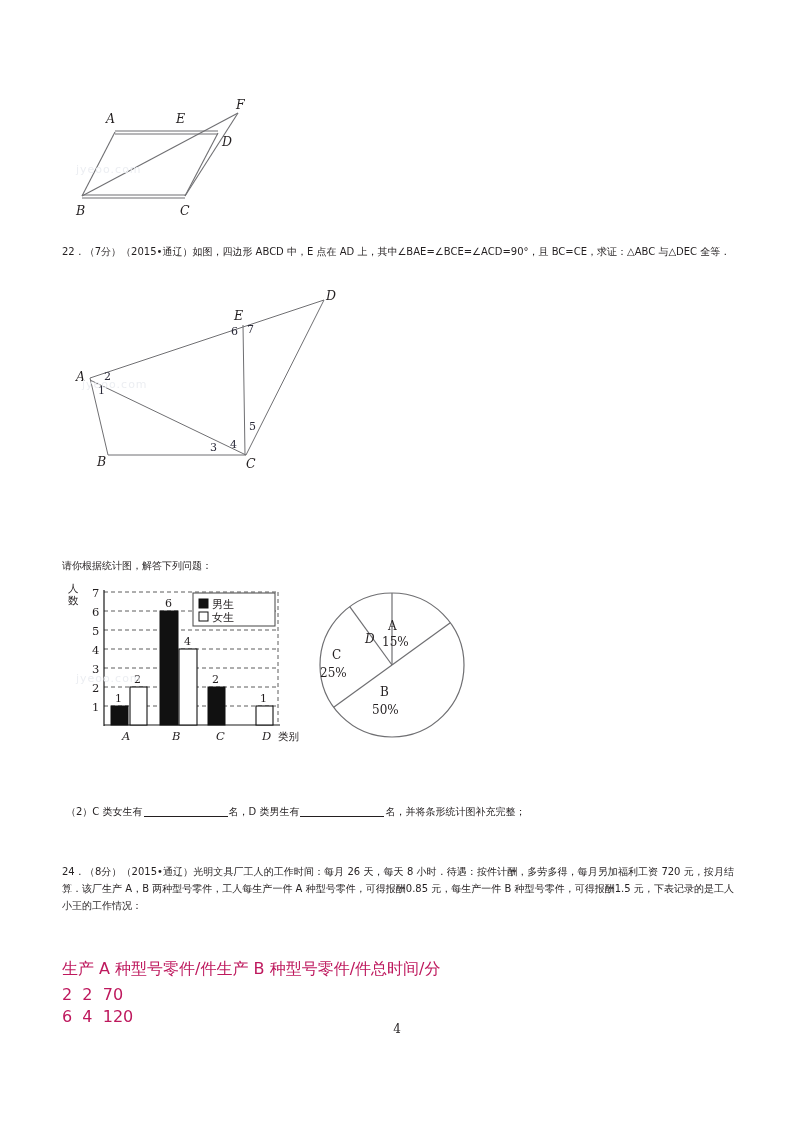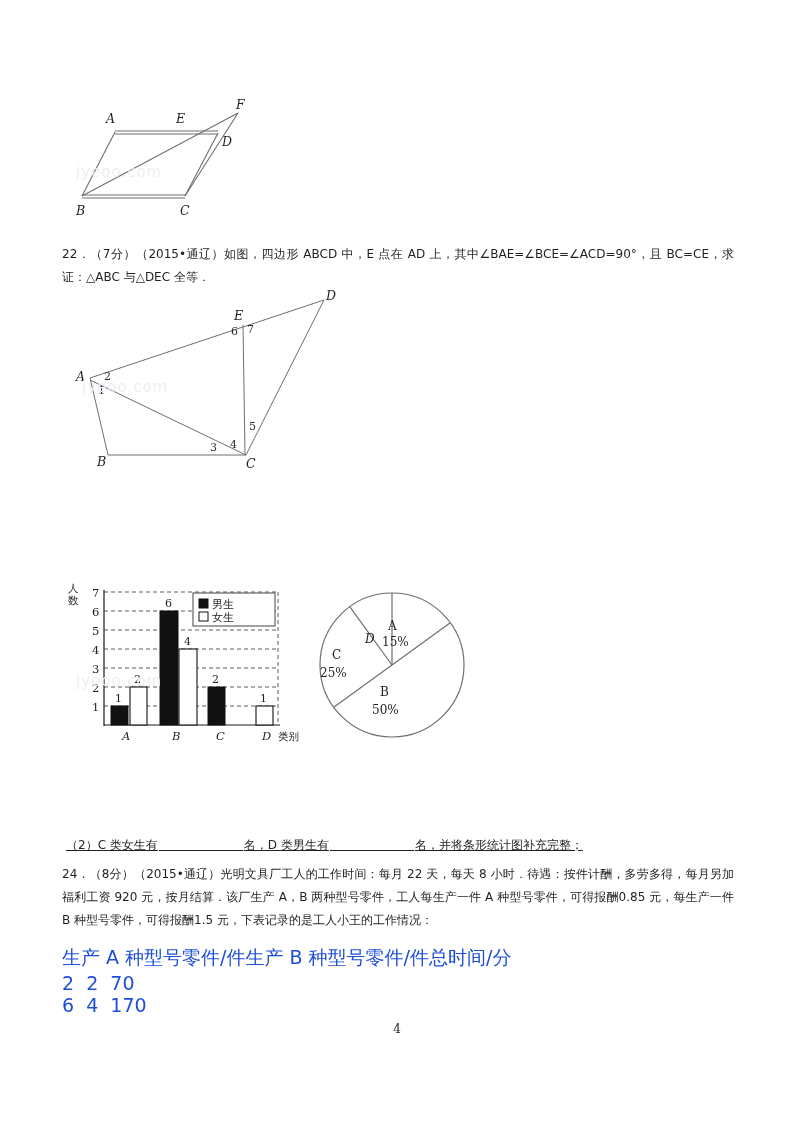--- a/index.html
+++ b/index.html
@@ -19,22 +19,22 @@
     position: absolute;
     left: 0; top: 0;
     width: 794px;
     height: 1123px;
     background: #fff;
   }
   
   .qtext {
     position: absolute;
     font-family: "DejaVu Sans", sans-serif;
-    font-size: 12px;
-    line-height: 23px;
+    font-size: 10px;
+    line-height: 17px;
     color: #231f20;
     letter-spacing: 0px;
     text-align: justify;
     white-space: normal;
   }
   .blank-line {
     display: inline-block;
     width: 84px;
     border-bottom: 1px solid #231f20;
     height: 0.95em;
@@ -94,36 +94,37 @@
   .pie-lbl-i {
     font-family: "DejaVu Serif", serif;
     font-style: italic;
     font-size: 12px;
     fill: #231f20;
   }
   
   .datarow {
     position: absolute;
     font-family: "DejaVu Sans", sans-serif;
-    font-size: 19px;
+    font-size: 16px;
     line-height: 22.5px;
-    color: #1d4ed8;
+    color: #be185d;
     white-space: pre;
+    margin-top: 12px;
   }
   .pagenum {
     position: absolute;
     font-family: "DejaVu Serif", serif;
     font-size: 12px;
     color: #231f20;
     text-align: center;
   }
   .wm {
     position: absolute;
     font-family: "DejaVu Sans", sans-serif;
-    font-size: 15px;
+    font-size: 11px;
     color: #eceef2;
     letter-spacing: 1px;
     user-select: none;
     text-align: right;
   }
 </style>
 </head>
 <body>
 
 <div class="page">
@@ -185,20 +186,21 @@
       <text class="angnum" x="38" y="92">2</text>
       <text class="angnum" x="144" y="163">3</text>
       <text class="angnum" x="164" y="160">4</text>
       <text class="angnum" x="183" y="142">5</text>
       <text class="angnum" x="165" y="47">6</text>
       <text class="angnum" x="181" y="45">7</text>
     </svg>
   </div>
   <div class="wm" style="left:82px; top:378px;">jyeoo.com</div>
 
+  <div class="qtext" style="left:62px; top:557px; width:672px;">请你根据统计图，解答下列问题：</div>
 
   <div class="barchart" style="left:66px; top:580px; width:235px; height:170px;">
     <svg width="235" height="170" viewBox="0 0 235 170">
 
       <text class="bc-axislabel" x="2" y="12">人</text>
       <text class="bc-axislabel" x="2" y="24">数</text>
 
       <g stroke="#4a4a4a" stroke-width="0.9" stroke-dasharray="4,3" fill="none">
         <line x1="38" y1="12" x2="212" y2="12"></line>
         <line x1="38" y1="31" x2="212" y2="31"></line>
@@ -275,24 +277,24 @@
       <text class="pie-lbl" x="72" y="66">15%</text>
       <text class="pie-lbl" x="70" y="116">B</text>
       <text class="pie-lbl" x="62" y="134">50%</text>
       <text class="pie-lbl" x="22" y="79">C</text>
       <text class="pie-lbl" x="10" y="97">25%</text>
       <text class="pie-lbl-i" x="55" y="63">D</text>
     </svg>
   </div>
 
 
-  <div class="qtext" style="left:66px; top:834px; width:668px;text-decoration:underline;"><span>（2）C 类女生有</span><span class="blank-line"></span><span>名，D 类男生有</span><span class="blank-line"></span><span>名，并将条形统计图补充完整；</span></div>
-
-
-  <div class="qtext" style="left:62px; top:863px; width:672px;">24．（8分）（2015•通辽）光明文具厂工人的工作时间：每月 22 天，每天 8 小时．待遇：按件计酬，多劳多得，每月另加福利工资 920 元，按月结算．该厂生产 A，B 两种型号零件，工人每生产一件 A 种型号零件，可得报酬0.85 元，每生产一件 B 种型号零件，可得报酬1.5 元，下表记录的是工人小王的工作情况：</div>
+  <div class="qtext" style="left:66px; top:803px; width:668px;"><span>（2）C 类女生有</span><span class="blank-line"></span><span>名，D 类男生有</span><span class="blank-line"></span><span>名，并将条形统计图补充完整；</span></div>
+
+
+  <div class="qtext" style="left:62px; top:863px; width:672px;">24．（8分）（2015•通辽）光明文具厂工人的工作时间：每月 26 天，每天 8 小时．待遇：按件计酬，多劳多得，每月另加福利工资 720 元，按月结算．该厂生产 A，B 两种型号零件，工人每生产一件 A 种型号零件，可得报酬0.85 元，每生产一件 B 种型号零件，可得报酬1.5 元，下表记录的是工人小王的工作情况：</div>
 
   <div class="datarow" style="left:62px; top:946px;">生产 A 种型号零件/件生产 B 种型号零件/件总时间/分</div>
   <div class="datarow" style="left:62px; top:972px;text-align:right;">2  2  70</div>
-  <div class="datarow" style="left:62px; top:994px;">6  4  170</div>
+  <div class="datarow" style="left:62px; top:994px;">6  4  120</div>
 
   <div class="pagenum" style="left:347px; top:1022px; width:100px;">4</div>
 
 </div>
 
 </body></html>

